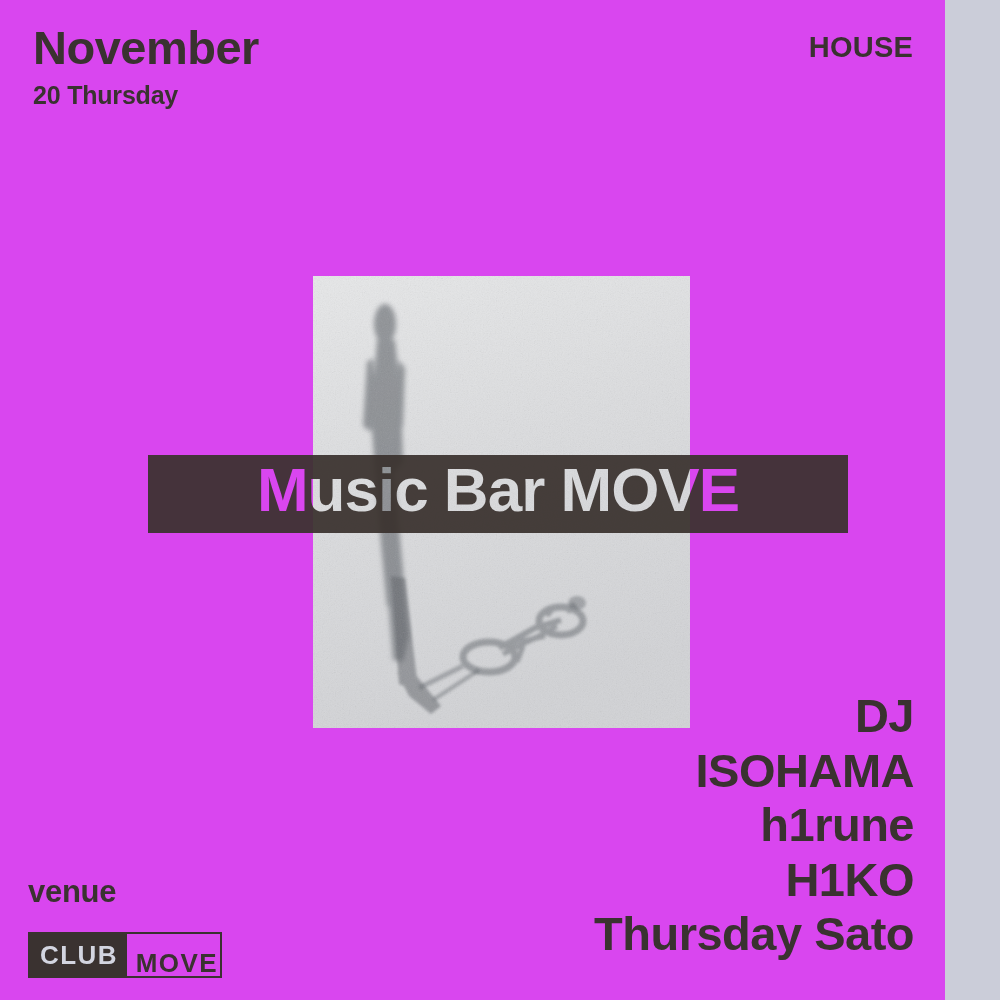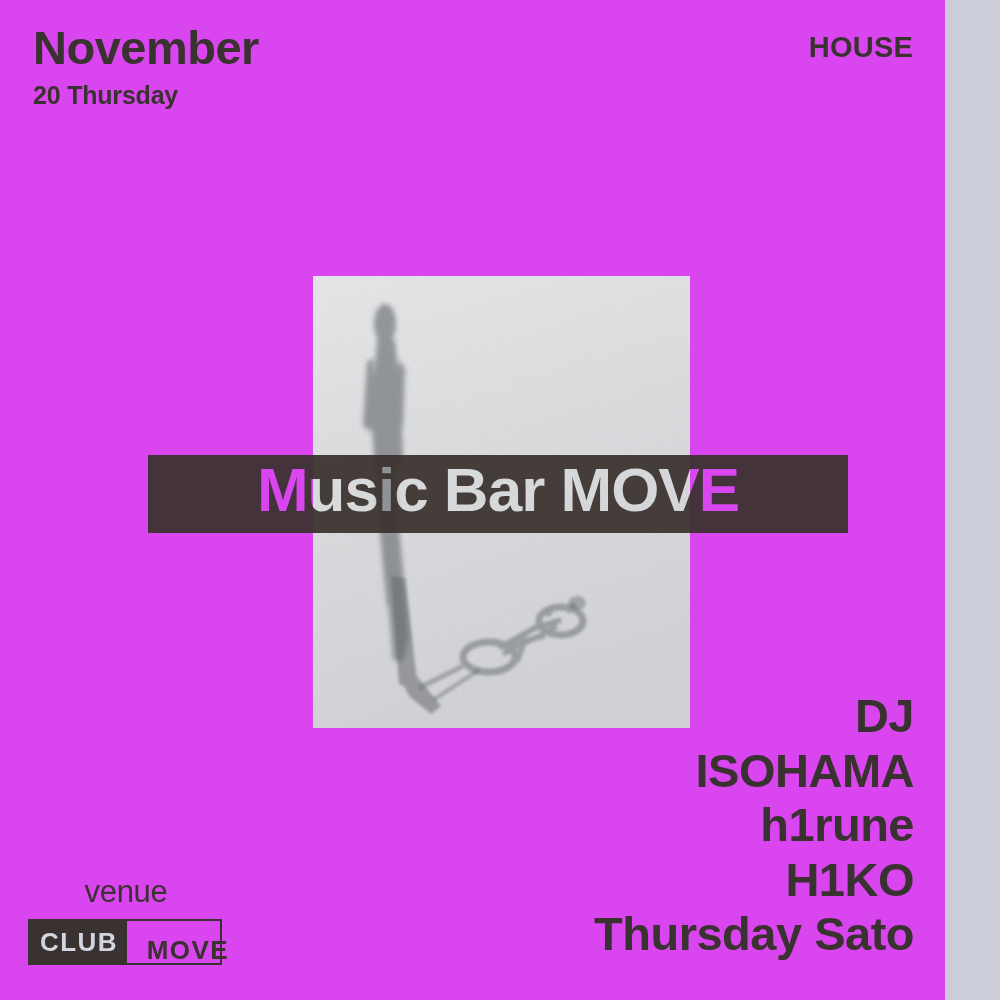--- a/index.html
+++ b/index.html
@@ -112,26 +112,26 @@
 
   
   .venue-block {
     position: absolute;
     left: 28px;
     top: 876px;
     width: 196px;
   }
   .venue-label {
     font-size: 31px;
-    font-weight: normal;
-    color: #3a3230;
-    text-align: center;
+    font-weight: bold;
+    color: #3a3230;
+    text-align: left;
     line-height: 1.0;
     letter-spacing: -0.3px;
-    margin-bottom: 12px;
+    margin-bottom: 25px;
   }
   .logo-box {
     position: relative;
     width: 194px;
     height: 46px;
     box-sizing: border-box;
     border: 2px solid #3a3230;
     display: flex;
     align-items: stretch;
   }
@@ -142,21 +142,20 @@
     justify-content: center;
     padding: 0 9px 0 10px;
   }
   .logo-right {
     background: transparent;
     display: flex;
     align-items: center;
     justify-content: center;
     padding: 16px 10px 0 9px;
     flex: 1;
-    margin-left: 11px;
   }
   .logo-word-light {
     color: #d3d5e0;
     font-size: 26px;
     font-weight: bold;
     letter-spacing: 1.4px;
     line-height: 1;
   }
   .logo-word-dark {
     color: #3a3230;

